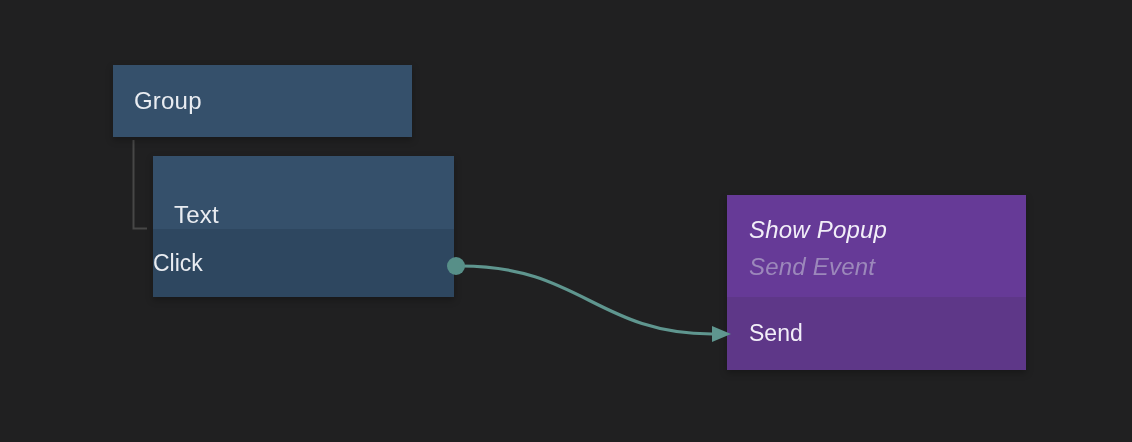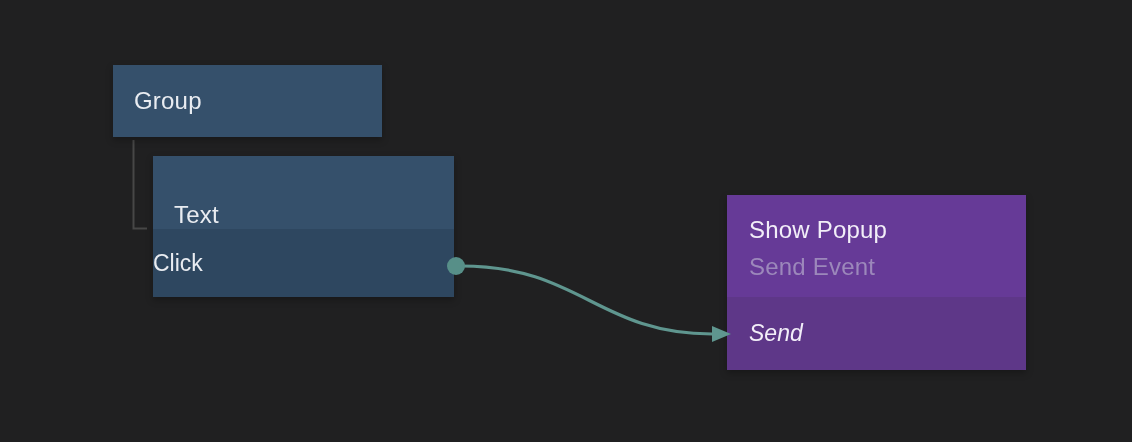--- a/index.html
+++ b/index.html
@@ -34,21 +34,21 @@
   .node-header{
     display:flex;
     align-items:center;
     color:var(--text-light);
     font-size:24px;
     letter-spacing:0.2px;
   }
   
   .node-group{
     left:113px; top:65px;
-    width:269px; height:72px;
+    width:299px; height:72px;
     background:var(--blue-header);
   }
   .node-group .node-header{height:72px;padding-left:21px;}
   
   .node-text{
     left:153px; top:156px;
     width:301px; height:141px;
   }
   .node-text .node-header{
     height:73px;padding-left:21px;
@@ -68,40 +68,40 @@
   
   .node-popup{
     left:727px; top:195px;
     width:299px; height:175px;
   }
   .node-popup .popup-header{
     height:102px;
     background:var(--purple-header);
     padding:16px 0 16px 22px;
     line-height:37px;
+    font-style:italic;
   }
   .popup-title{
     color:var(--text-purple);
     font-size:24px;
     letter-spacing:0.2px;
   }
   .popup-subtitle{
     color:var(--text-muted);
     font-size:24px;
     letter-spacing:0.2px;
   }
   .node-popup .node-body{
     height:73px;
     background:var(--purple-body);
     display:flex;
     align-items:center;
     padding-left:22px;
     color:var(--text-purple);
     font-size:23px;
-    font-style:italic;
   }
   svg.overlay{
     position:absolute;
     left:0; top:0;
     width:1132px; height:442px;
     overflow:visible;
   }
 </style>
 </head>
 <body>

